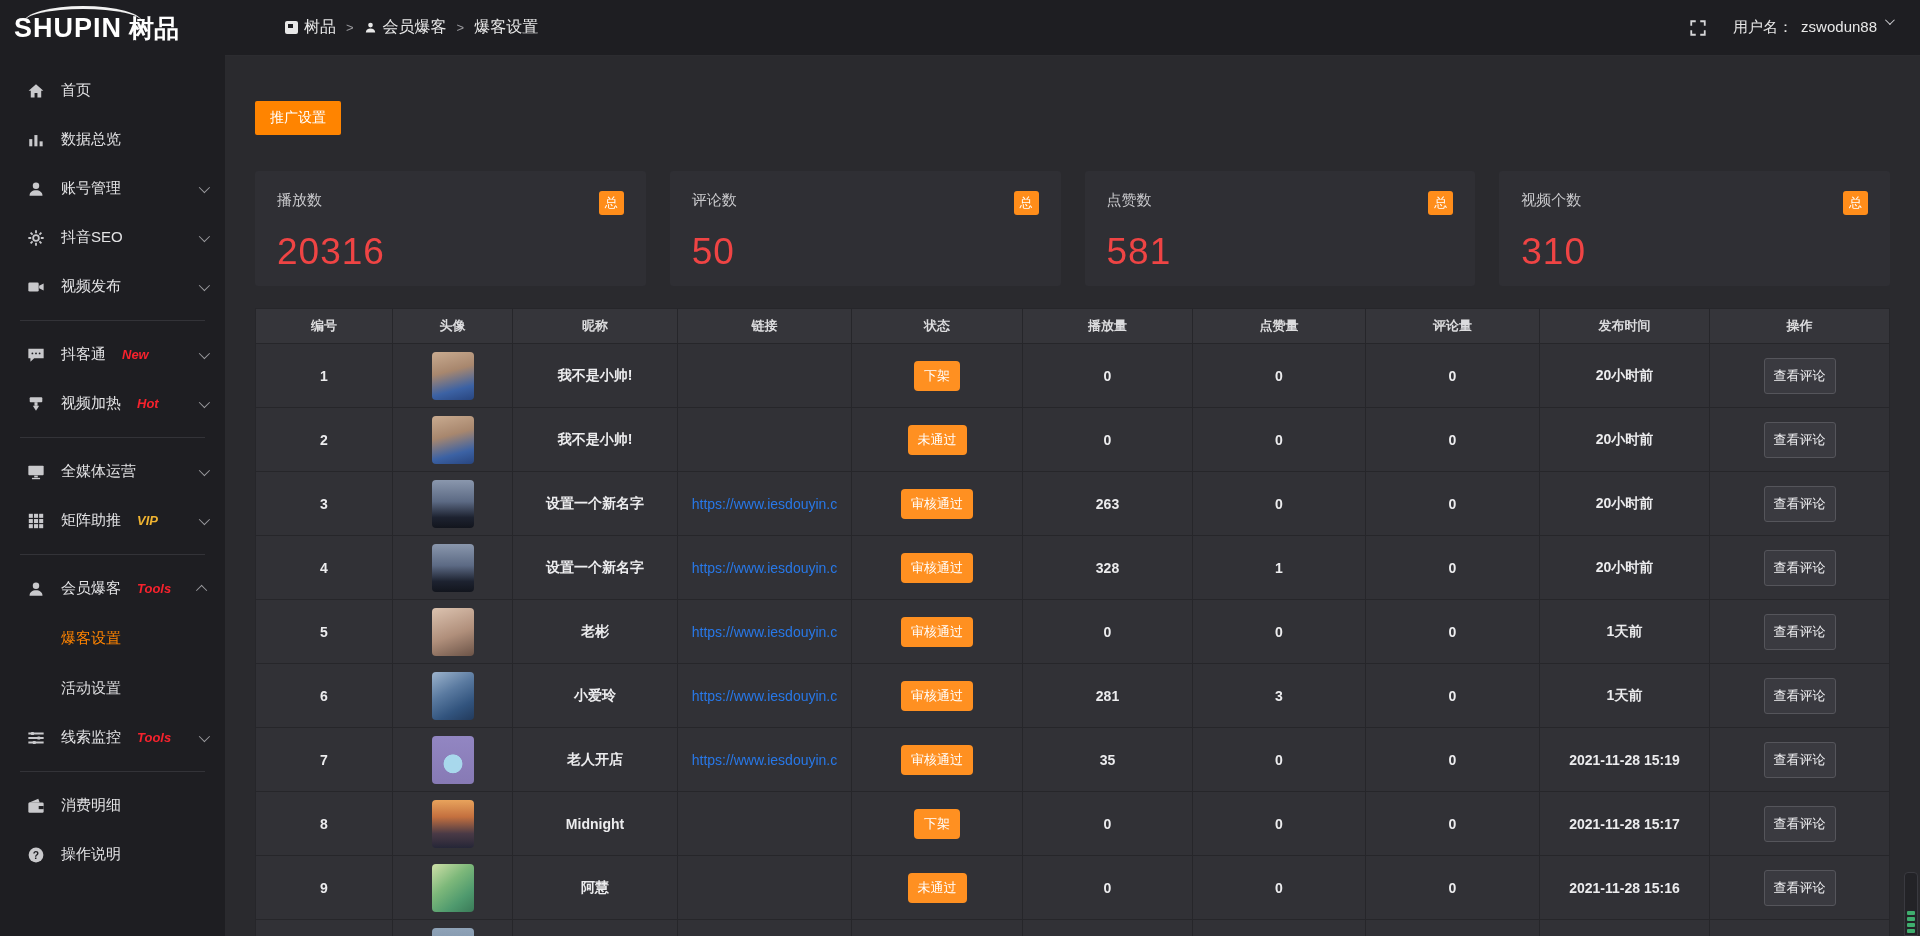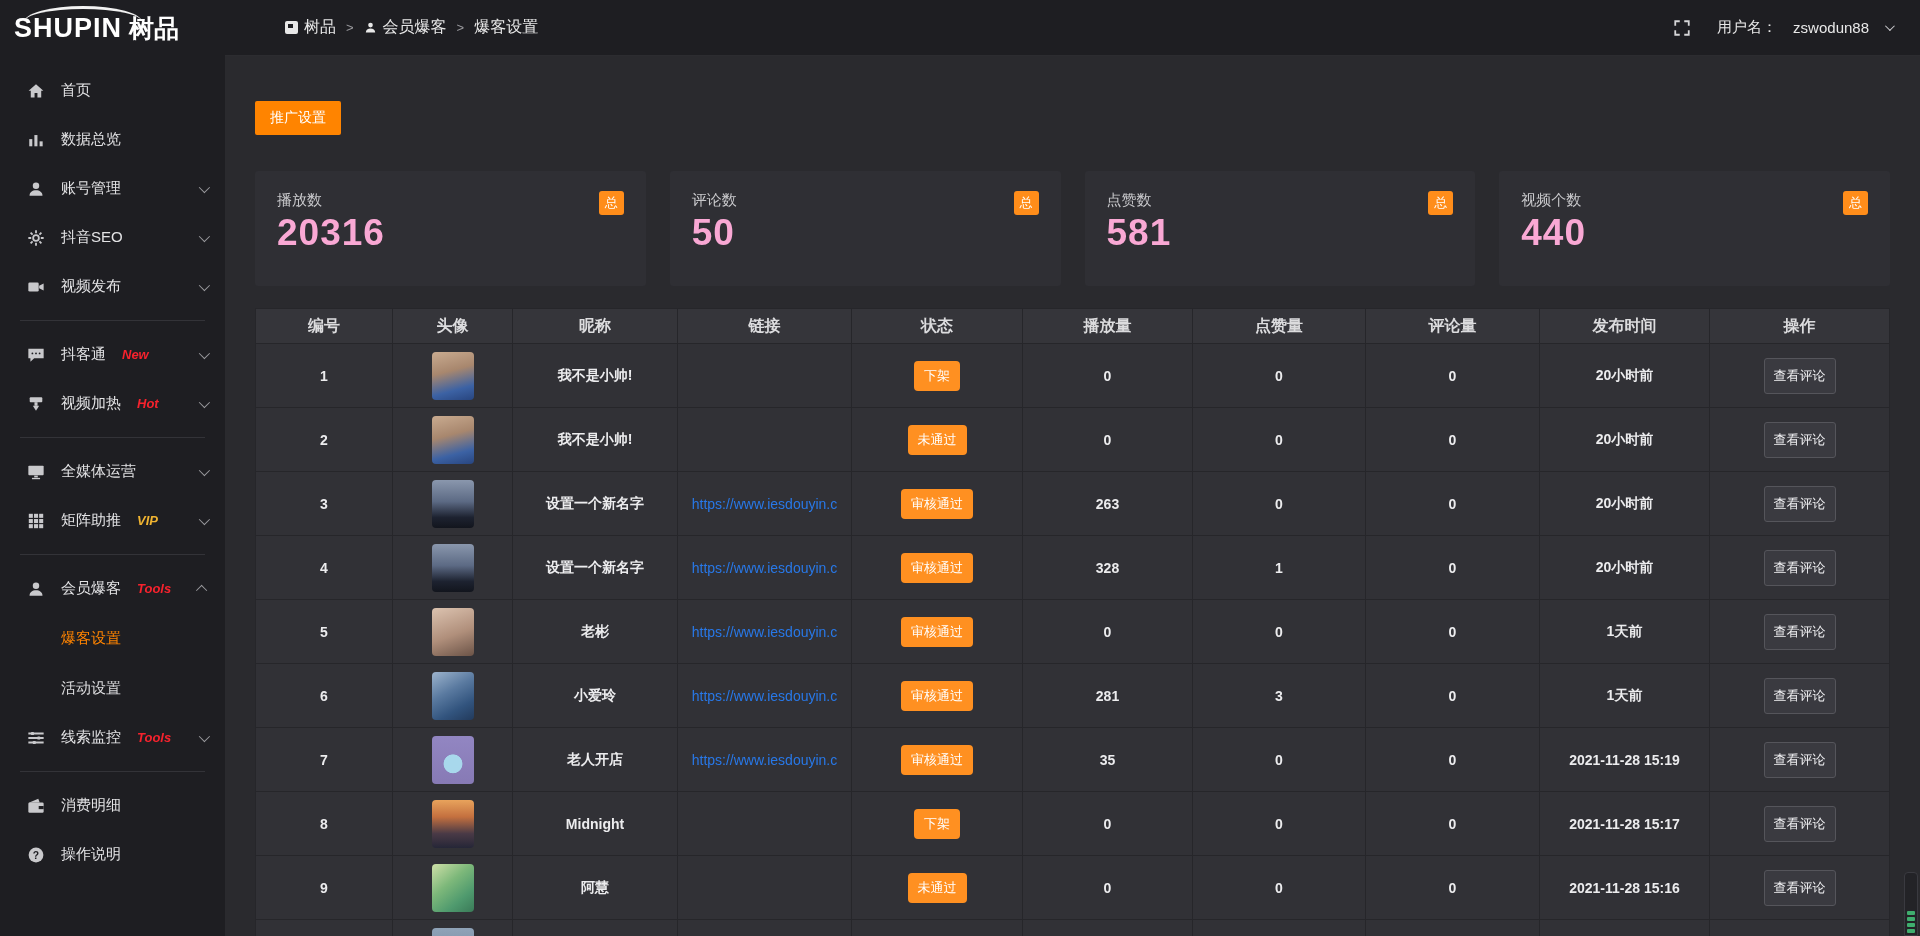--- a/index.html
+++ b/index.html
@@ -34,40 +34,40 @@
   
   .topbar { position:absolute; left:225px; top:0; right:0; height:56px; background:#1e1e22;
     display:flex; align-items:center; padding:0 28px 0 60px; border-bottom:1px solid #2c2c30; }
   .crumbs { display:flex; align-items:center; gap:10px; color:#e8e8e8; font-size:16px; }
   .crumb { display:flex; align-items:center; gap:6px; cursor:pointer; }
   .crumb-sep { color:#9a9a9e; font-size:13px; }
   .app-sq { width:13px; height:13px; background:#e8e8e8; border-radius:2px; position:relative; }
   .app-sq::after { content:""; position:absolute; left:3px; top:3px; width:5px; height:4px; background:#1e1e22; }
   .top-right { margin-left:auto; display:flex; align-items:center; gap:26px; color:#e8e8e8; font-size:15px; }
   .fs-icon { width:18px; height:18px; cursor:pointer; }
-  .user-wrap { display:flex; align-items:center; gap:16px; cursor:pointer; }
+  .user-wrap { display:flex; gap:8px; cursor:pointer; }
   .chev-sm { width:7px; height:7px; border-right:1.5px solid #cccccf; border-bottom:1.5px solid #cccccf;
     transform:rotate(45deg) translateY(-2px); }
 
   
   .main { position:absolute; left:225px; top:57px; right:0; bottom:0; padding:44px 30px 0 30px; overflow:hidden; }
   .btn-promo { background:#ff8400; color:#fff; border:none; font-size:14px; padding:8px 15px;
     border-radius:2px; cursor:pointer; font-family:inherit; }
 
   .cards { display:flex; gap:24px; margin-top:36px; }
   .card { flex:1; height:115px; background:#2f2f34; border-radius:3px; position:relative; padding:20px 22px; }
   .card-label { color:#c9c9cc; font-size:15px; }
-  .card-value { color:#f9a8d4; font-size:37px; font-weight:700; margin-top:2px; letter-spacing:1px; }
+  .card-value { color:#ef4444; font-size:37px; font-weight:400; margin-top:21px; letter-spacing:1px; }
   .card-badge { position:absolute; right:22px; top:20px; background:#ff8d1a; color:#fff;
     font-size:13px; padding:3px 6px; border-radius:3px; }
 
   
   .tbl-wrap { margin-top:22px; }
   table { width:100%; border-collapse:collapse; table-layout:fixed; background:#313136; }
-  th { height:35px; background:#35353a; color:#dcdcde; font-size:16px; font-weight:600;
+  th { height:35px; background:#35353a; color:#dcdcde; font-size:13px; font-weight:600;
     border:1px solid #26262a; }
   td { height:64px; text-align:center; vertical-align:middle; color:#ececee; font-size:14px;
     font-weight:600; border:1px solid #26262a; overflow:hidden; white-space:nowrap; }
   .avatar { width:42px; height:48px; border-radius:4px; margin:0 auto; }
   a.link { color:#2878e8; font-size:14px; font-weight:400; text-decoration:none; cursor:pointer; }
   .badge-status { display:inline-block; background:#ff9021; color:#fff; font-size:13px; font-weight:400;
     padding:6px 10px; border-radius:4px; }
   .btn-view { background:#3a3a40; color:#f0f0f2; border:1px solid #55555b; font-size:13px;
     padding:8px 9px; border-radius:3px; cursor:pointer; font-family:inherit; }
   .badge-status:empty, .btn-view:empty, a.link:empty { display:none; }
@@ -325,21 +325,21 @@
       <div class="card-value">50</div>
       <span class="card-badge">总</span>
     </div>
     <div class="card">
       <div class="card-label">点赞数</div>
       <div class="card-value">581</div>
       <span class="card-badge">总</span>
     </div>
     <div class="card">
       <div class="card-label">视频个数</div>
-      <div class="card-value">440</div>
+      <div class="card-value">310</div>
       <span class="card-badge">总</span>
     </div>
   </div>
 
   <div class="tbl-wrap">
     <table>
       <colgroup>
         <col style="width:137px">
           <col style="width:120px">
           <col style="width:165px">

